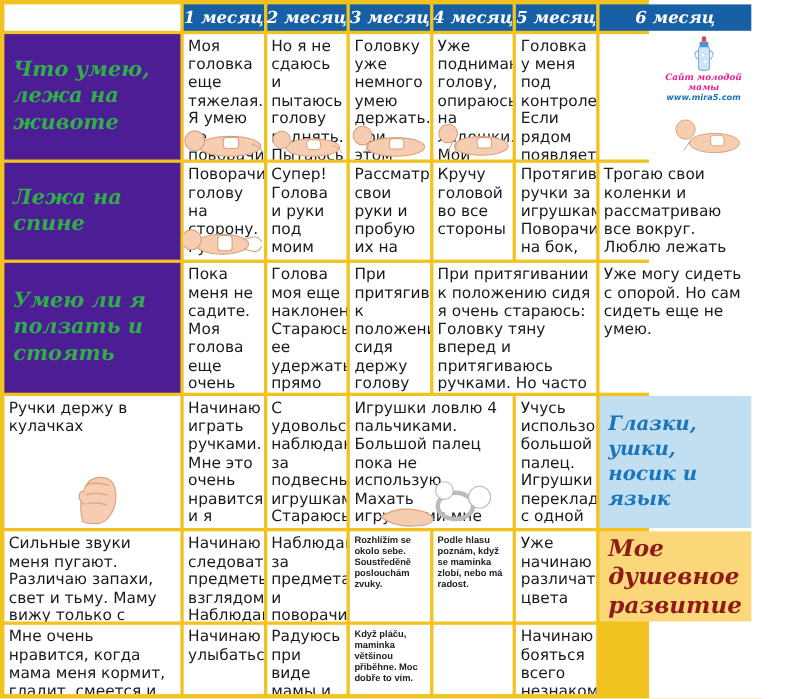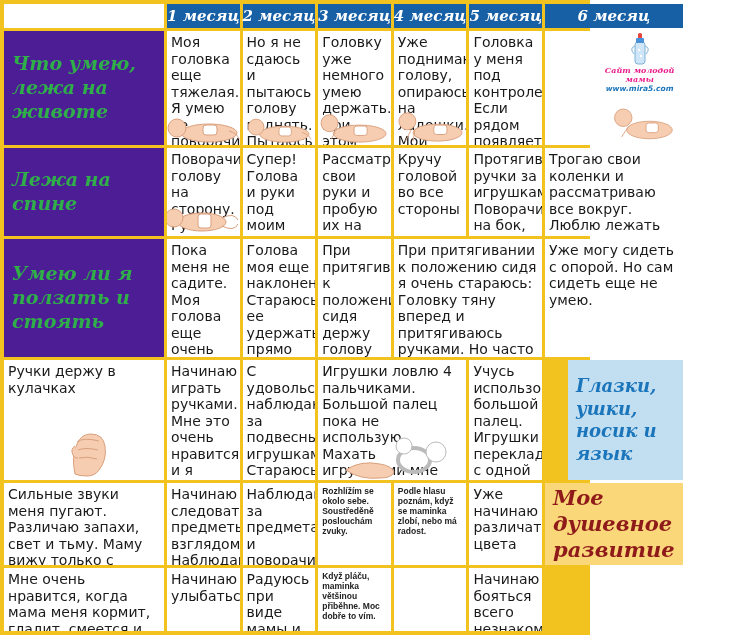--- a/index.html
+++ b/index.html
@@ -21,21 +21,21 @@
   }
   .corner{background:#fff;}
   .label{
     display:flex;align-items:center;
     padding:6px 8px;box-sizing:border-box;
     font-family:"DejaVu Serif","Liberation Serif",serif;
     font-style:italic;font-weight:bold;line-height:1.25;
   }
   .lbl-green{background:#4c1d95;color:#2FAE4A;font-size:19px;}
   .lbl-peach{background:#FBCFA0;color:#F5861F;font-size:19px;}
-  .lbl-blue{background:#C2DFF2;color:#1B75BB;font-size:18px;margin-left:23px;}
+  .lbl-blue{background:#C2DFF2;color:#1B75BB;font-size:18px;}
   .lbl-yellow{background:#FAD879;color:#8F1A1A;font-size:21px;}
   .cell{
     background:#fff;position:relative;overflow:hidden;
     padding:3px 4px;box-sizing:border-box;
   }
   .cell p{
     margin:0;font-size:14px;line-height:1.18;color:#1a1a1a;
     font-family:"DejaVu Sans",sans-serif;
   }
   .cz p{font-family:"Liberation Sans",sans-serif;font-weight:bold;color:#222;font-size:8.5px;}

